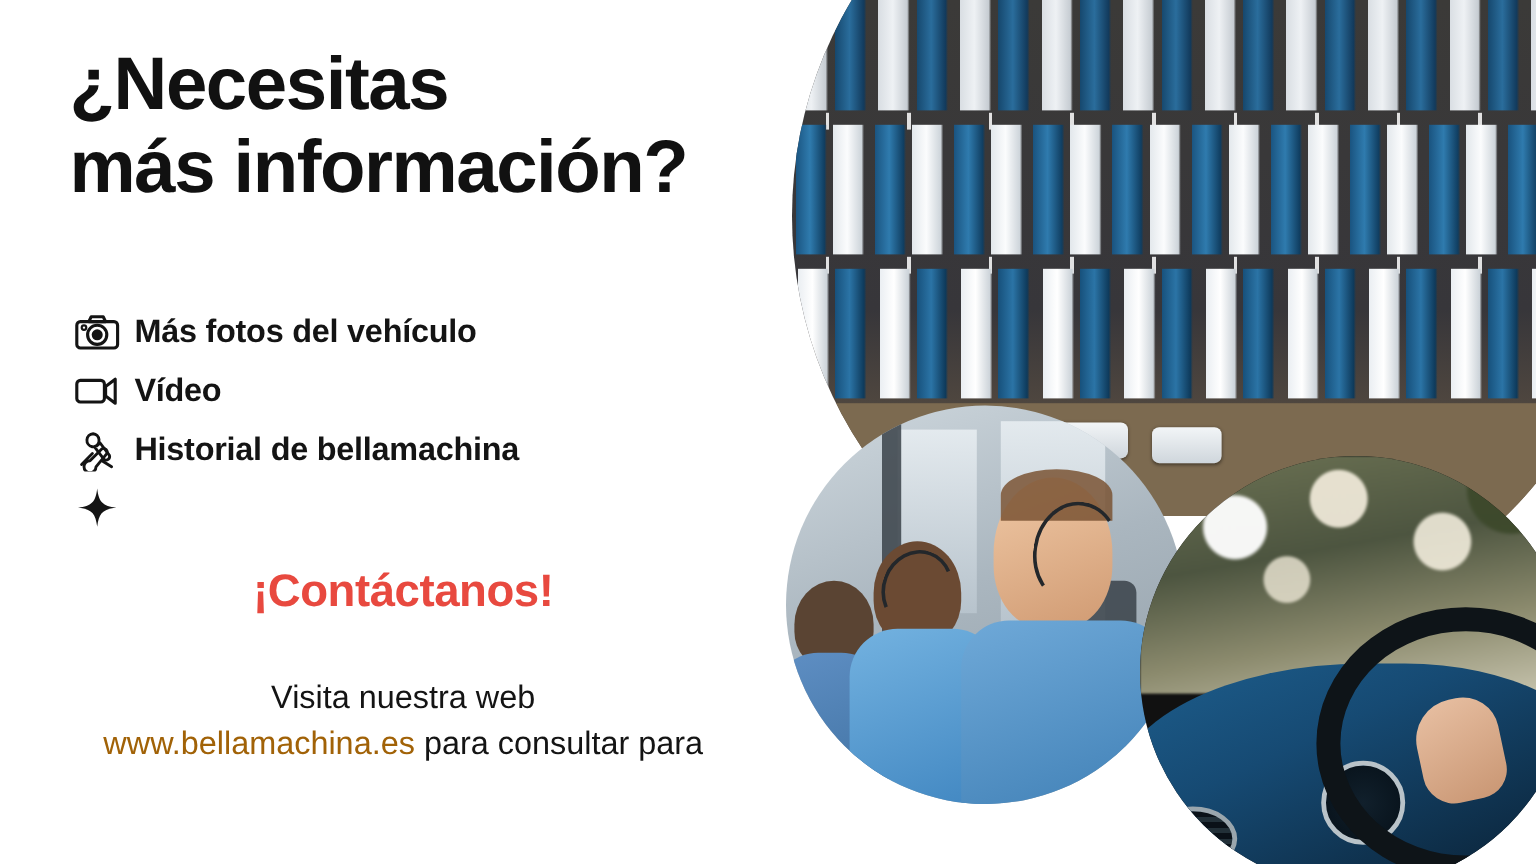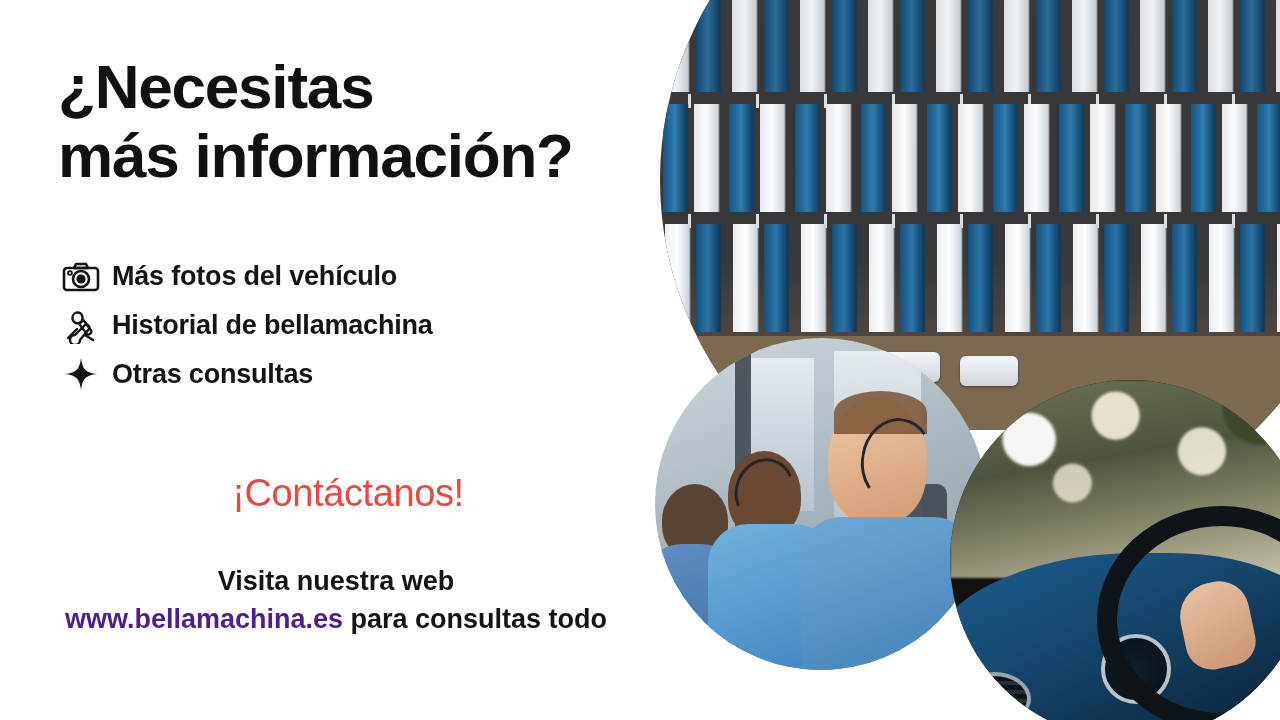--- a/index.html
+++ b/index.html
@@ -220,21 +220,21 @@
   .content {
     position: absolute;
     left: 0; top: 0;
     width: 680px;
     height: 720px;
     z-index: 5;
   }
   .headline {
     position: absolute;
     left: 58px;
-    top: 52px;
+    top: 36px;
     width: 620px;
     font-size: 62px;
     font-weight: 700;
     line-height: 1.12;
     letter-spacing: -1.2px;
     color: #111111;
     white-space: pre-line;
   }
 
   .bullets {
@@ -257,43 +257,43 @@
   }
   .bullet-label {
     font-size: 27px;
     font-weight: 700;
     color: #141414;
     letter-spacing: -0.2px;
   }
 
   .contact {
     position: absolute;
-    left: 12px;
+    left: 0;
     top: 472px;
     width: 672px;
     text-align: center;
     font-size: 38px;
-    font-weight: 400;
+    font-weight: 700;
     color: #e8493f;
     letter-spacing: -0.4px;
   }
 
   .weblines {
     position: absolute;
     left: 0;
     top: 562px;
     width: 672px;
     text-align: center;
     font-size: 27px;
-    font-weight: 700;
+    font-weight: 400;
     color: #141414;
     line-height: 1.42;
   }
   .url {
-    color: #4c1d95;
+    color: #a16207;
   }
 </style>
 </head>
 <body>
 
 <div id="poster">
 
   <div class="photo-layer">
 
     <div class="photo-carlot">
@@ -352,20 +352,29 @@
             <rect x="2" y="7" width="34" height="22" rx="3" ry="3" fill="none" stroke="#141414" stroke-width="2.6"></rect>
             <path d="M12 7 L14 3 L24 3 L26 7 Z" fill="none" stroke="#141414" stroke-width="2.6" stroke-linejoin="round"></path>
             <circle cx="19" cy="18" r="8" fill="none" stroke="#141414" stroke-width="2.6"></circle>
             <circle cx="19" cy="18" r="4.6" fill="#141414"></circle>
             <circle cx="8" cy="12" r="1.9" fill="none" stroke="#141414" stroke-width="1.8"></circle>
           </svg>
         </span>
         <span class="bullet-label">Más fotos del vehículo</span>
       </div>
 
+      <div class="bullet-row">
+        <span class="bullet-icon">
+          <svg width="38" height="28" viewBox="0 0 38 28" aria-hidden="true">
+            <rect x="2" y="5" width="23" height="18" rx="3" ry="3" fill="none" stroke="#141414" stroke-width="2.6"></rect>
+            <path d="M26 10 L34 4 L34 24 L26 18 Z" fill="none" stroke="#141414" stroke-width="2.6" stroke-linejoin="round"></path>
+          </svg>
+        </span>
+        <span class="bullet-label">Vídeo</span>
+      </div>
 
       <div class="bullet-row">
         <span class="bullet-icon">
           <svg width="38" height="36" viewBox="0 0 38 36" aria-hidden="true">
             <g fill="none" stroke="#141414" stroke-width="2.4" stroke-linecap="round" stroke-linejoin="round">
               <path d="M14 5 a5.5 5.5 0 1 0 6.5 6.5 L30 21 a3 3 0 0 1 -4 4 L16.5 15.5 A5.5 5.5 0 0 0 14 5 Z" transform="rotate(8 19 16)"></path>
               <path d="M24 8 a5 5 0 1 1 5 5 L19 23 a3 3 0 0 1 -4 -4 Z" transform="rotate(180 20 17) translate(-2 -6)"></path>
               <path d="M6 30 L15 21"></path>
               <path d="M23 27 L31 32"></path>
             </g>
@@ -373,26 +382,25 @@
         </span>
         <span class="bullet-label">Historial de bellamachina</span>
       </div>
 
       <div class="bullet-row">
         <span class="bullet-icon">
           <svg width="34" height="36" viewBox="0 0 34 36" aria-hidden="true">
             <path d="M17 1 C18.4 12.4 21.6 15.6 33 17 C21.6 18.4 18.4 21.6 17 33 C15.6 21.6 12.4 18.4 1 17 C12.4 15.6 15.6 12.4 17 1 Z" fill="#141414"></path>
           </svg>
         </span>
-        <span class="bullet-label">Otras consultas</span>
       </div>
 
     </div>
 
     <div class="contact">¡Contáctanos!</div>
 
     <div class="weblines">
       <div>Visita nuestra web</div>
-      <div><span class="url">www.bellamachina.es</span><span> para consultas todo</span></div>
+      <div><span class="url">www.bellamachina.es</span><span> para consultar para</span></div>
     </div>
 
   </div>
 </div>
 
 </body></html>

